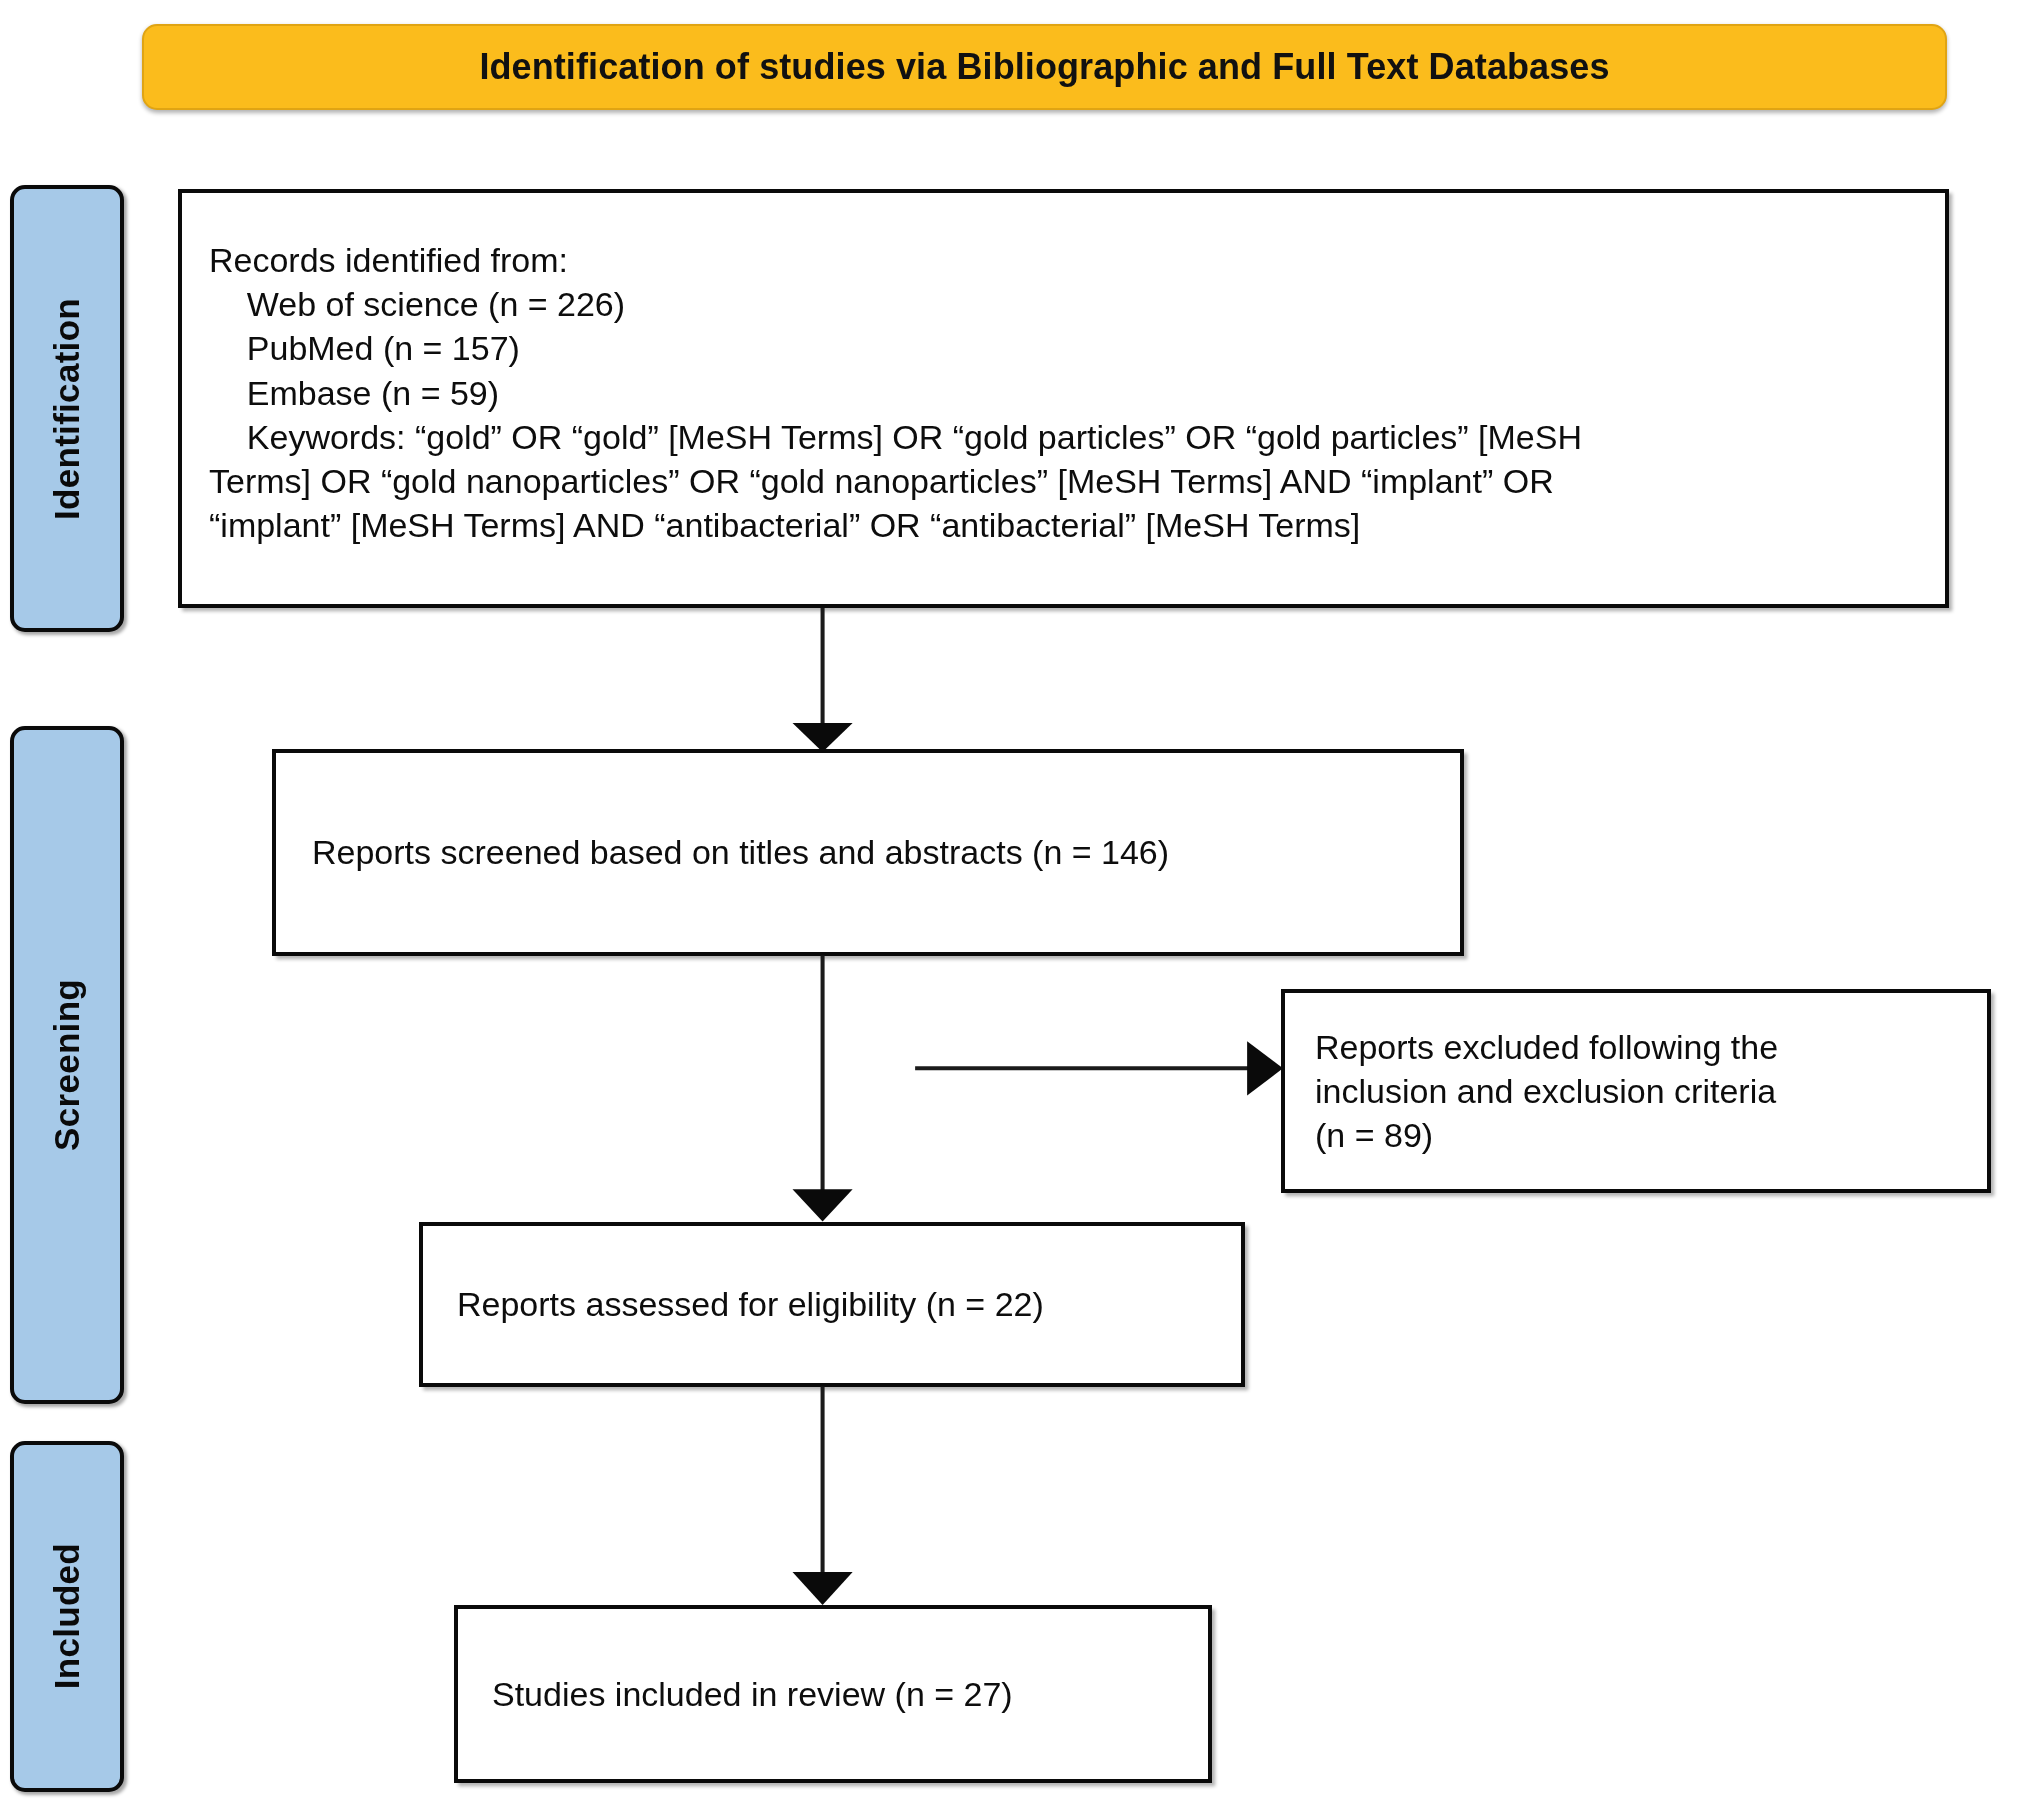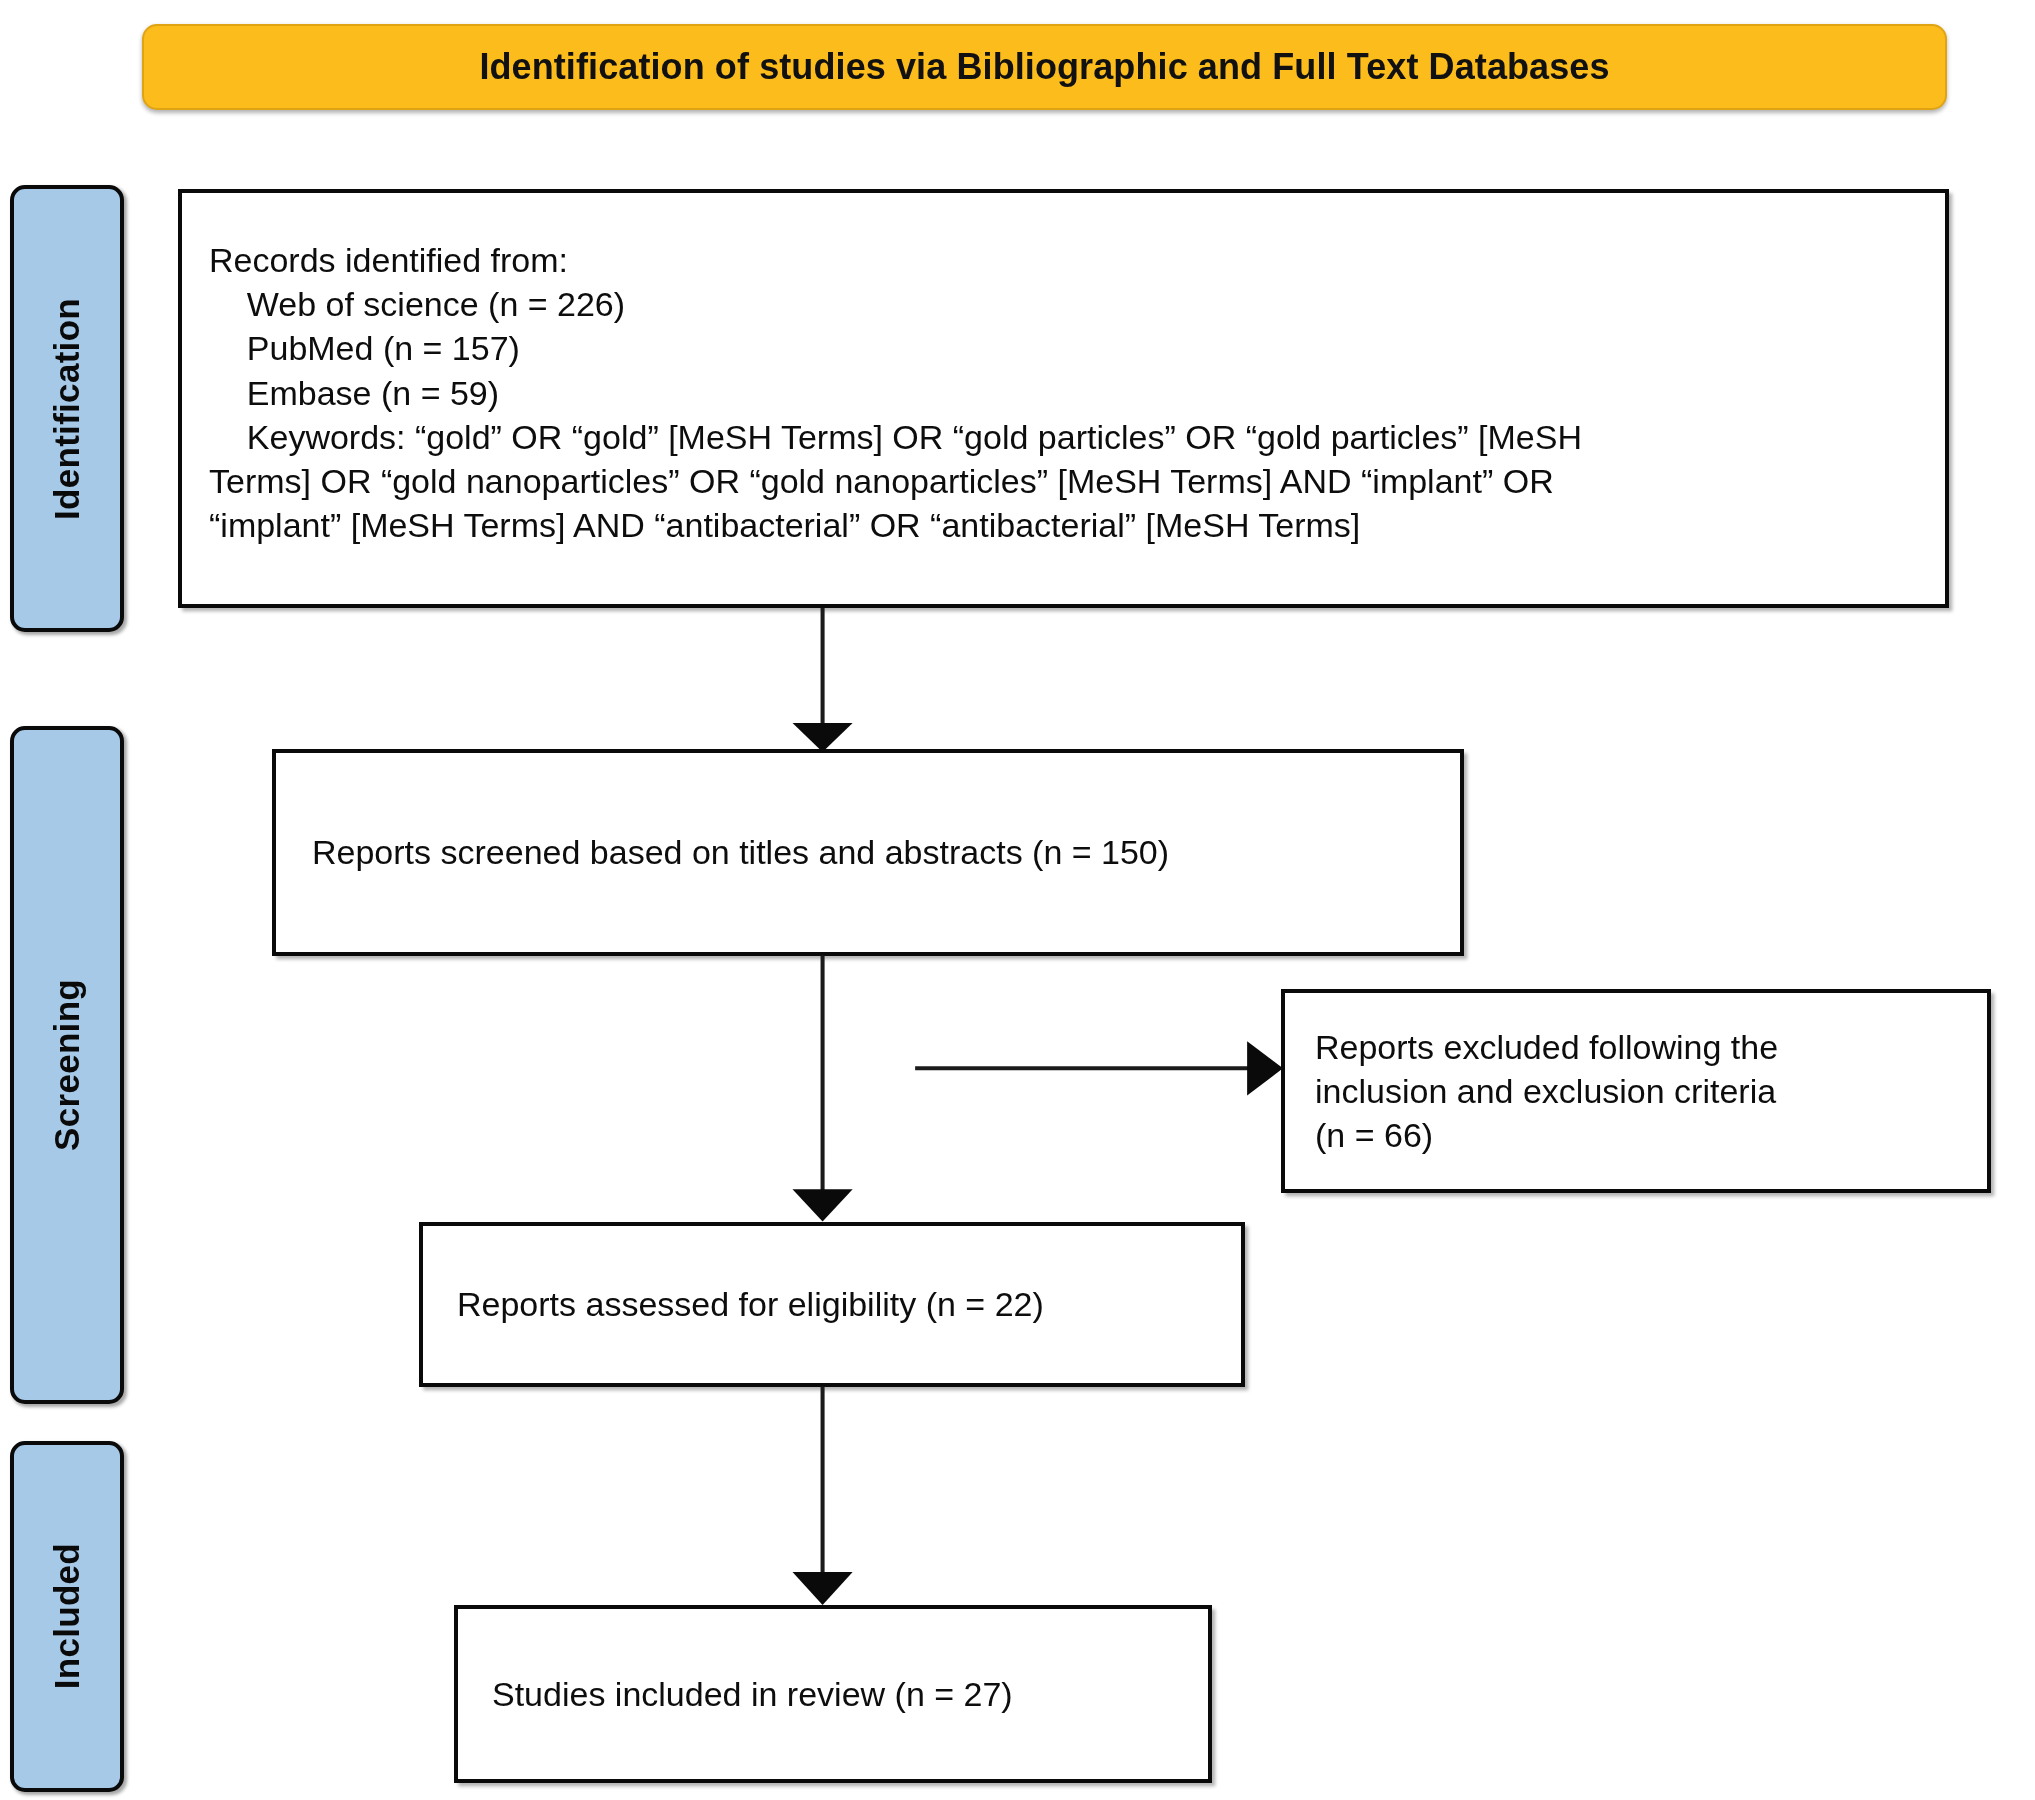--- a/index.html
+++ b/index.html
@@ -115,27 +115,27 @@
     <div class="fbox-text">Records identified from:
     Web of science (n = 226)
     PubMed (n = 157)
     Embase (n = 59)
     Keywords: “gold” OR “gold” [MeSH Terms] OR “gold particles” OR “gold particles” [MeSH
 Terms] OR “gold nanoparticles” OR “gold nanoparticles” [MeSH Terms] AND “implant” OR
 “implant” [MeSH Terms] AND “antibacterial” OR “antibacterial” [MeSH Terms]</div>
   </div>
 
   <div class="fbox" id="box-screened">
-    <div class="fbox-text">Reports screened based on titles and abstracts (n = 150)</div>
+    <div class="fbox-text">Reports screened based on titles and abstracts (n = 146)</div>
   </div>
 
   <div class="fbox" id="box-excluded">
     <div class="fbox-text">Reports excluded following the
 inclusion and exclusion criteria
-(n = 66)</div>
+(n = 89)</div>
   </div>
 
   <div class="fbox" id="box-eligibility">
     <div class="fbox-text">Reports assessed for eligibility (n = 22)</div>
   </div>
 
   <div class="fbox" id="box-included">
     <div class="fbox-text">Studies included in review (n = 27)</div>
   </div>
 

